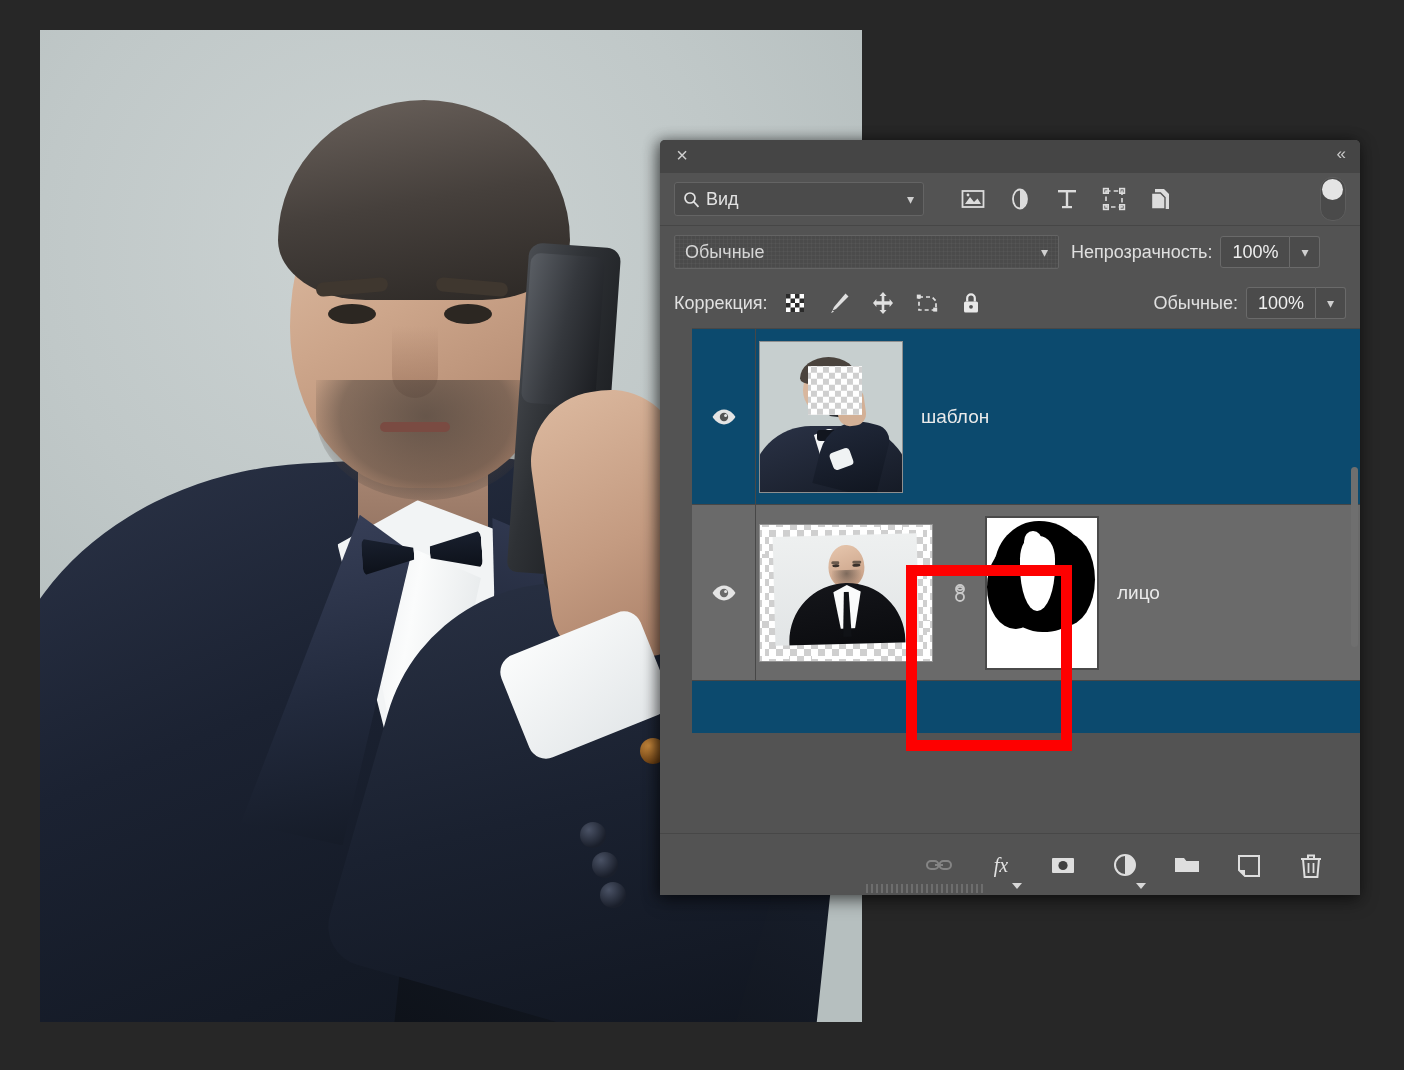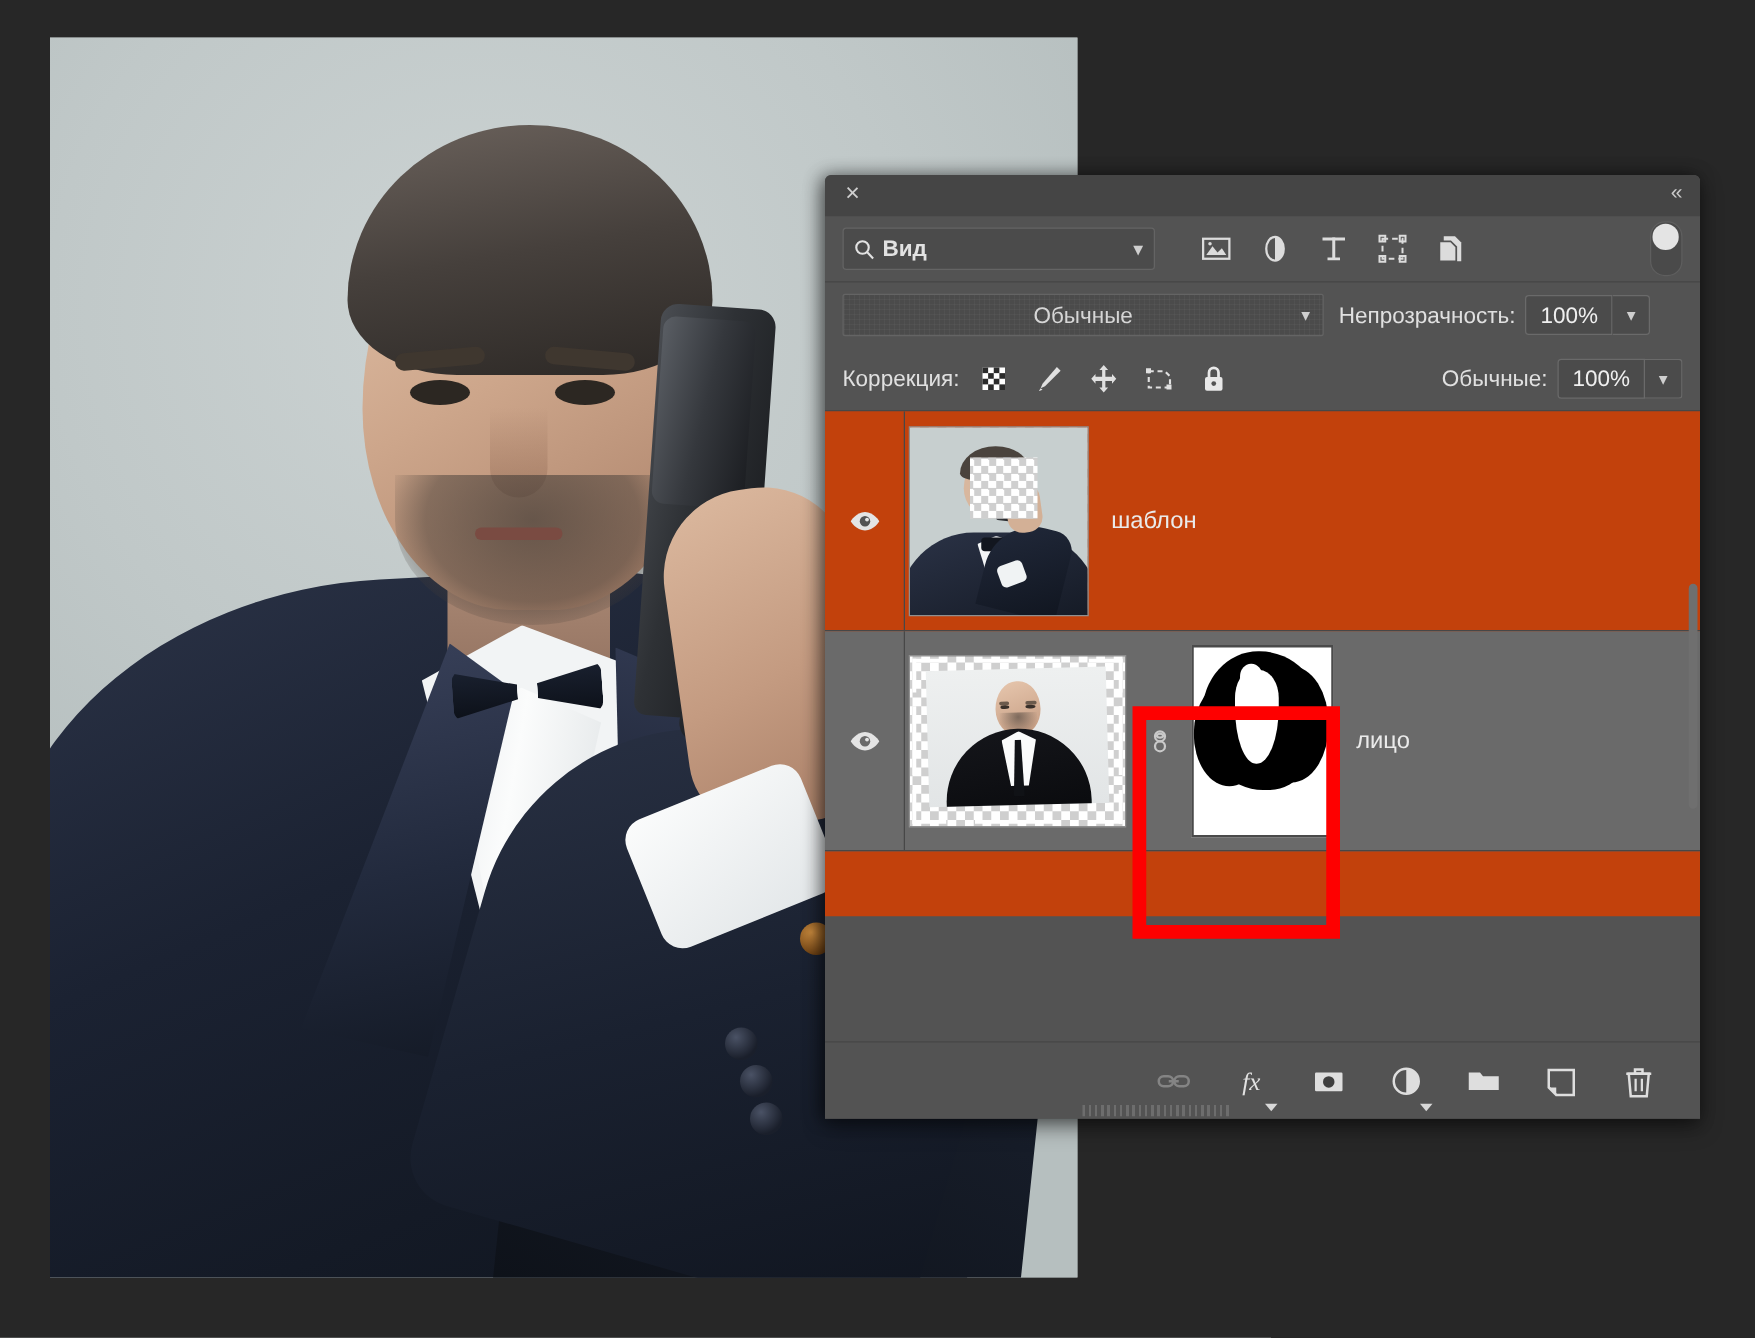--- a/index.html
+++ b/index.html
@@ -365,21 +365,20 @@
     height: 34px;
     background: #4b4b4b;
     border: 1px solid #646464;
     border-radius: 3px;
     display: flex;
     align-items: center;
     position: relative;
     padding: 0 8px;
     box-sizing: border-box;
     cursor: pointer;
-    font-weight: bold;
   }
   .kind-select .lbl { font-size: 18px; color: #e2e2e2; margin-left: 6px; }
   .kind-select .chev { position: absolute; right: 9px; color: #cfcfcf; font-size: 14px; }
   .filter-icons {
     display: flex;
     align-items: center;
     gap: 21px;
     margin-left: 36px;
   }
   .ficon { width: 26px; height: 26px; cursor: pointer; }
@@ -419,21 +418,20 @@
     border-radius: 2px;
     display: flex;
     align-items: center;
     padding: 0 10px;
     position: relative;
     box-sizing: border-box;
     cursor: pointer;
     background-image:
       repeating-linear-gradient(0deg, rgba(255,255,255,.03) 0 1px, transparent 1px 4px),
       repeating-linear-gradient(90deg, rgba(255,255,255,.03) 0 1px, transparent 1px 4px);
-    justify-content: center;
   }
   .blend-select .chev { position: absolute; right: 10px; color: #cfcfcf; font-size: 14px; }
   .opacity-label { margin-left: 12px; font-size: 18px; color: #e0e0e0; white-space: nowrap; }
   .num-field {
     margin-left: 8px;
     width: 70px;
     height: 32px;
     background: #4b4b4b;
     border: 1px solid #6a6a6a;
     border-radius: 3px 0 0 3px;
@@ -470,23 +468,24 @@
     box-sizing: border-box;
   }
   .lock-label { font-size: 18px; color: #e0e0e0; }
   .lock-icons { display: flex; align-items: center; gap: 18px; margin-left: 14px; }
   .licon { width: 26px; height: 26px; cursor: pointer; }
 
   
   .layer-list {
     position: relative;
     height: 404px;
-    background: #c2410c;
+    background: #0c4a6e;
     border-top: 1px solid #474747;
     overflow: hidden;
+    margin-left: 32px;
   }
   .layer-row {
     position: relative;
     display: flex;
     align-items: center;
     height: 175px;
     border-bottom: 1px solid #474747;
     cursor: pointer;
   }
   .layer-row.selected { background: #6a6a6a; }

